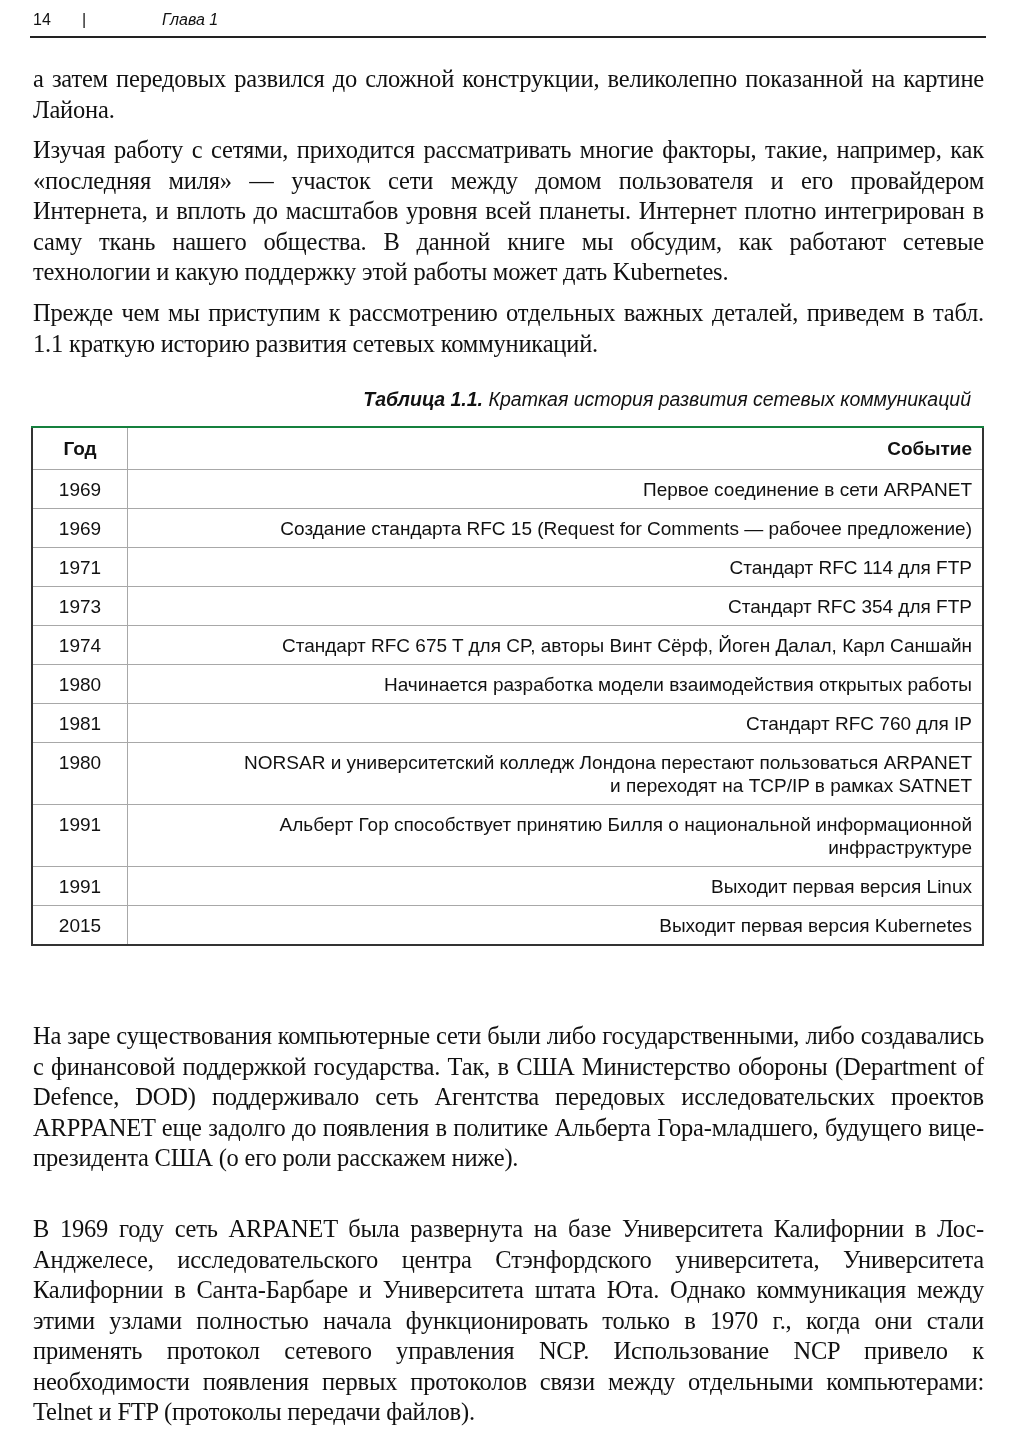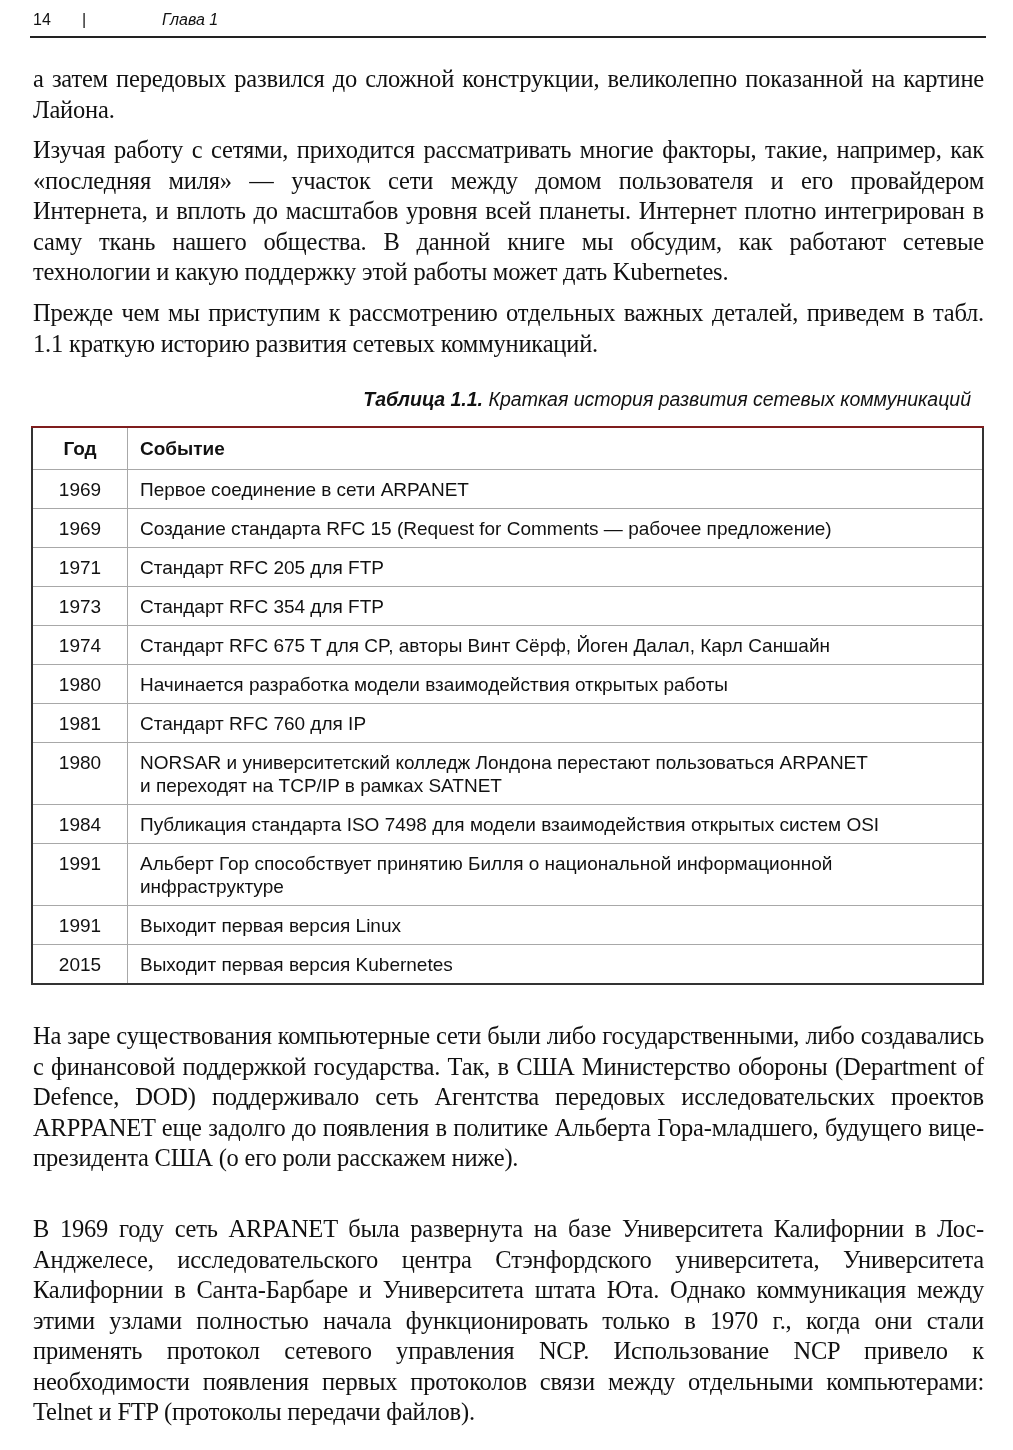--- a/index.html
+++ b/index.html
@@ -23,25 +23,25 @@
   }
   .caption b { font-weight: bold; }
   table.hist {
     position: absolute; left: 31px; top: 426px; width: 953px;
     border-collapse: collapse;
     border: 2px solid #333;
     font-family: "Liberation Sans", sans-serif; font-size: 19px; color: #111;
   }
   table.hist th, table.hist td {
     border: 1px solid #a8a8a8; vertical-align: top;
-    padding: 8px 10px 7px 12px; line-height: 23px; text-align: left;
+    padding: 8px 10px 7px 12px; line-height: 23px; text-align: right;
   }
   table.hist th { font-weight: bold; padding-top: 9px; padding-bottom: 9px; }
   table.hist .year { width: 78px; text-align: center; padding-left: 8px; padding-right: 8px; }
-  table.hist tr:first-child th { border-top: 2px solid #7f1d1d; }
+  table.hist tr:first-child th { border-top: 2px solid #15803d; }
 </style>
 </head>
 <body>
 
 <div class="running-head">
   <span class="pg">14</span>
   <span class="bar">|</span>
   <span class="ch">Глава 1</span>
 </div>
 
@@ -62,21 +62,21 @@
       <tr>
         <td class="year">1969</td>
         <td style="white-space: pre-line;">Первое соединение в сети ARPANET</td>
       </tr>
       <tr>
         <td class="year">1969</td>
         <td style="white-space: pre-line;">Создание стандарта RFC 15 (Request for Comments — рабочее предложение)</td>
       </tr>
       <tr>
         <td class="year">1971</td>
-        <td style="white-space: pre-line;">Стандарт RFC 205 для FTP</td>
+        <td style="white-space: pre-line;">Стандарт RFC 114 для FTP</td>
       </tr>
       <tr>
         <td class="year">1973</td>
         <td style="white-space: pre-line;">Стандарт RFC 354 для FTP</td>
       </tr>
       <tr>
         <td class="year">1974</td>
         <td style="white-space: pre-line;">Стандарт RFC 675 T для CP, авторы Винт Сёрф, Йоген Далал, Карл Саншайн</td>
       </tr>
       <tr>
@@ -86,24 +86,20 @@
       <tr>
         <td class="year">1981</td>
         <td style="white-space: pre-line;">Стандарт RFC 760 для IP</td>
       </tr>
       <tr>
         <td class="year">1980</td>
         <td style="white-space: pre-line;">NORSAR и университетский колледж Лондона перестают пользоваться ARPANET
 и переходят на TCP/IP в рамках SATNET</td>
       </tr>
       <tr>
-        <td class="year">1984</td>
-        <td style="white-space: pre-line;">Публикация стандарта ISO 7498 для модели взаимодействия открытых систем OSI</td>
-      </tr>
-      <tr>
         <td class="year">1991</td>
         <td style="white-space: pre-line;">Альберт Гор способствует принятию Билля о национальной информационной
 инфраструктуре</td>
       </tr>
       <tr>
         <td class="year">1991</td>
         <td style="white-space: pre-line;">Выходит первая версия Linux</td>
       </tr>
       <tr>
         <td class="year">2015</td>

